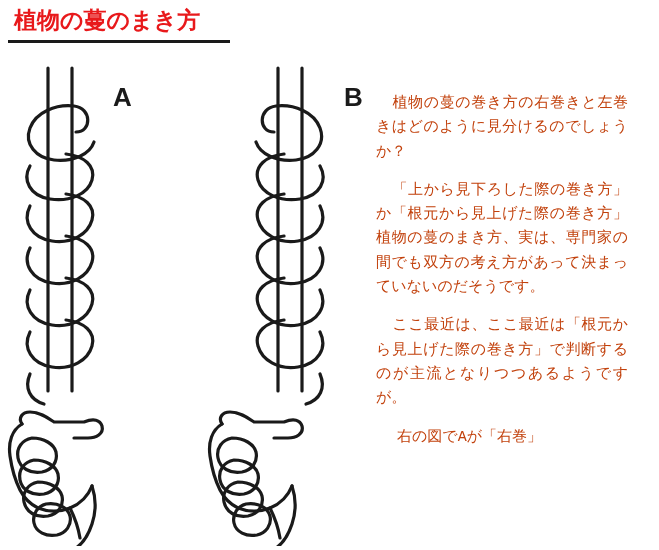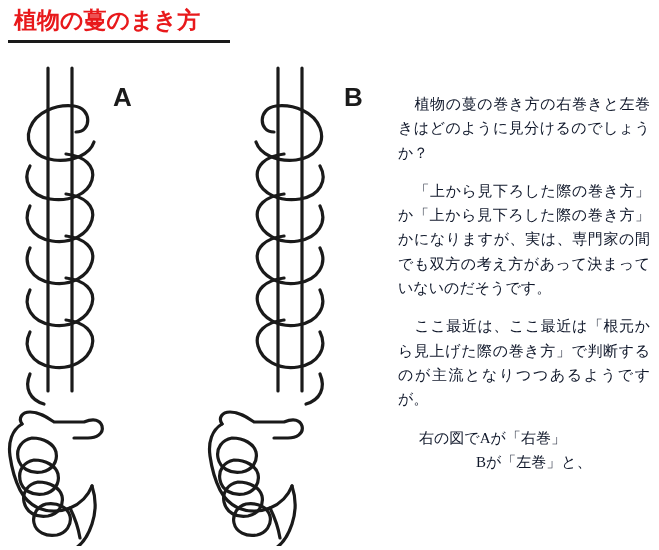--- a/index.html
+++ b/index.html
@@ -59,27 +59,27 @@
   #label-a {
     left: 113px;
     top: 36px;
   }
   #label-b {
     left: 344px;
     top: 36px;
   }
   #text-column {
     position: absolute;
-    left: 398px;
+    left: 376px;
     top: 92px;
     width: 252px;
     font-size: 15px;
     line-height: 1.62;
-    color: #0f172a;
-    font-family: Liberation Serif, serif;
+    color: #c2410c;
+    font-family: Liberation Mono, monospace;
   }
   #text-column p {
     margin: 0 0 14px 0;
     text-align: justify;
   }
   #text-column p.tight {
     margin-bottom: 12px;
   }
   .indent1 {
     text-indent: 1.1em;
@@ -263,21 +263,20 @@
 
       </g>
     </svg>
 
     <div class="fig-label" id="label-a">A</div>
     <div class="fig-label" id="label-b">B</div>
   </div>
 
   <div id="text-column">
     <p class="indent1">植物の蔓の巻き方の右巻きと左巻きはどのように見分けるのでしょうか？</p>
-    <p class="indent1">「上から見下ろした際の巻き方」か「上から見下ろした際の巻き方」かになりますが、実は、専門家の間でも双方の考え方があって決まっていないのだそうです。</p>
+    <p class="indent1">「上から見下ろした際の巻き方」か「根元から見上げた際の巻き方」植物の蔓のまき方、実は、専門家の間でも双方の考え方があって決まっていないのだそうです。</p>
     <p class="indent1">ここ最近は、ここ最近は「根元から見上げた際の巻き方」で判断するのが主流となりつつあるようですが。</p>
     <p class="tight">
       <span class="indent-line pad-a">右の図でAが「右巻」</span>
-      <span class="indent-line pad-b">Bが「左巻」と、</span>
     </p>
   </div>
 
 </div>
 
 </body></html>

